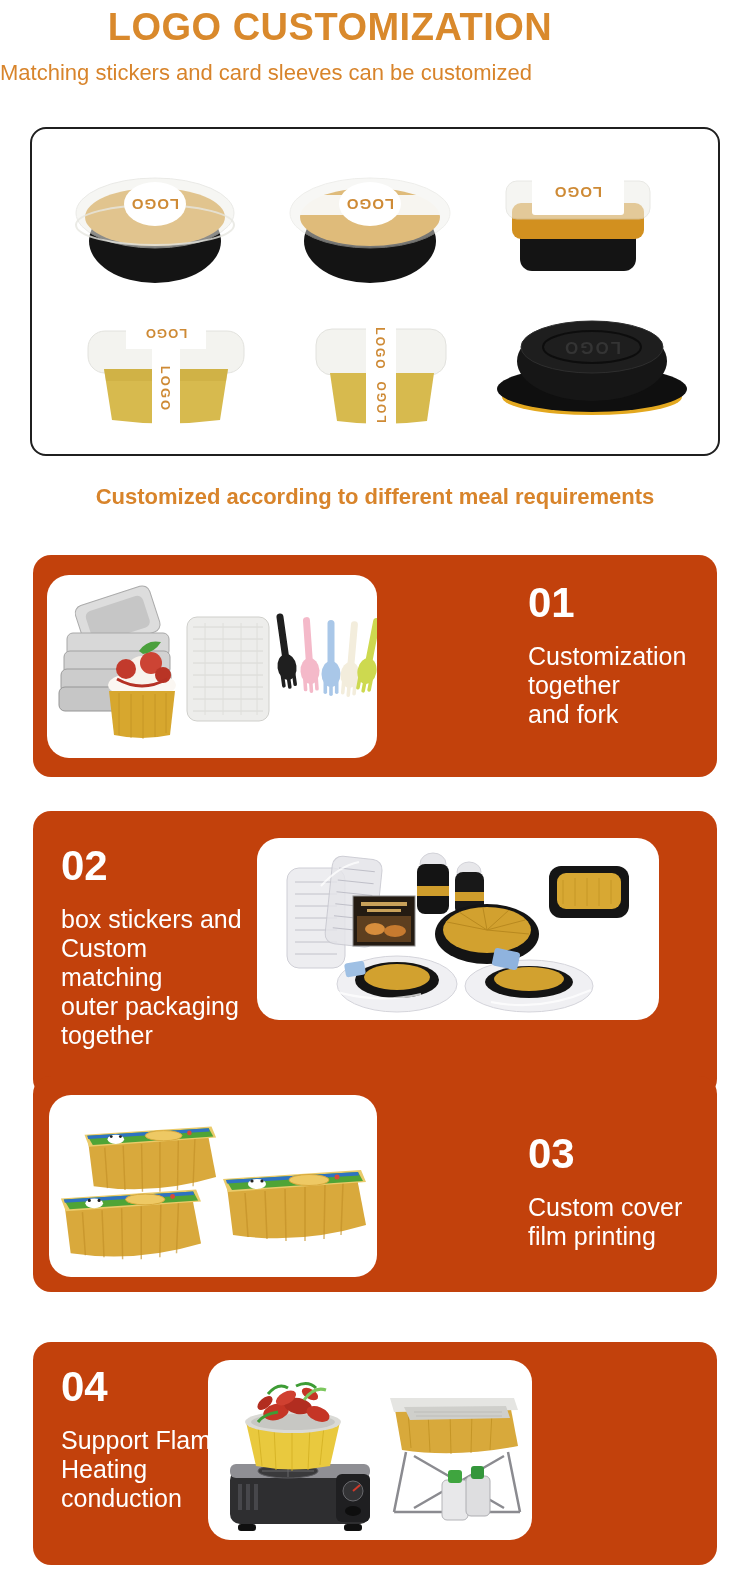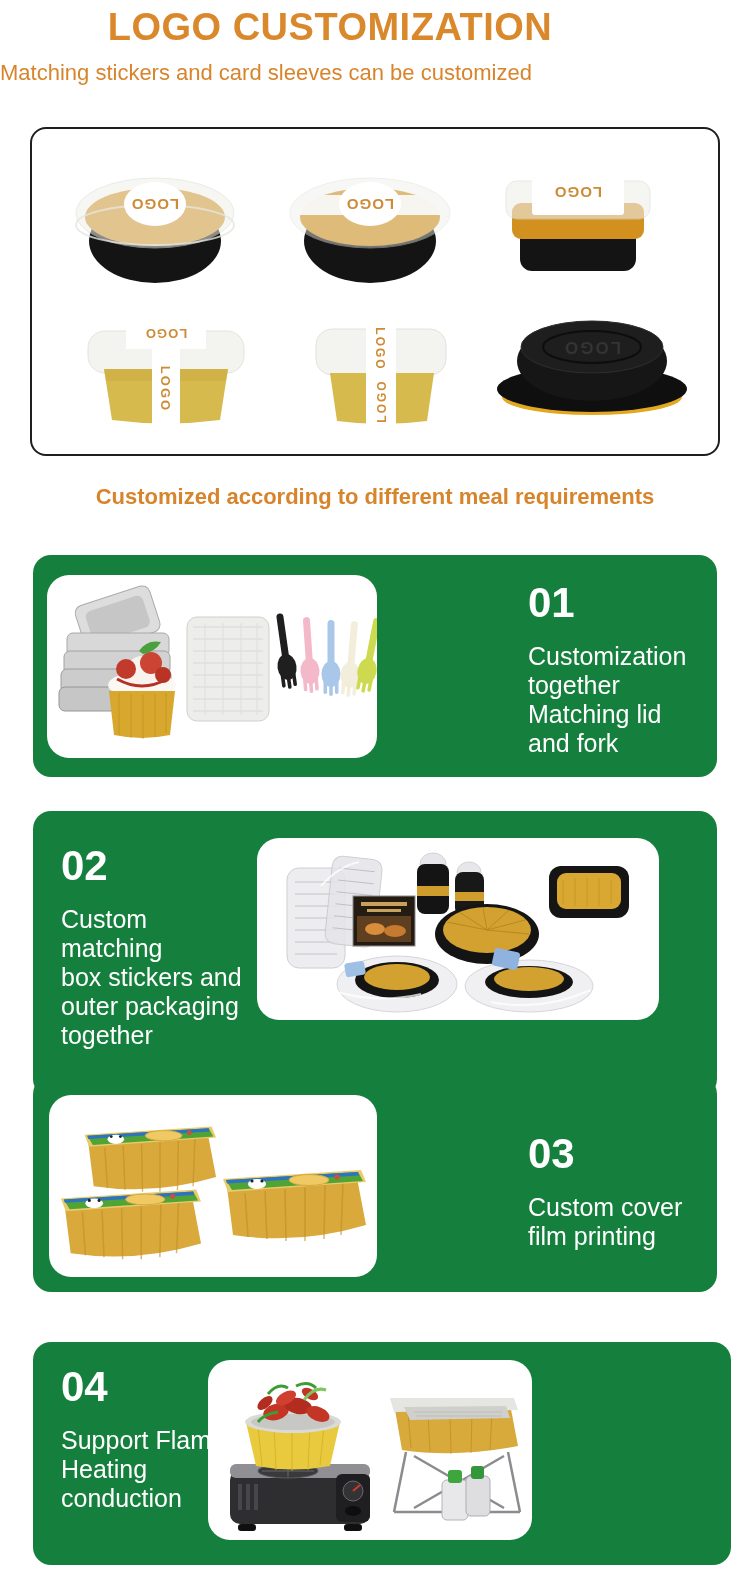--- a/index.html
+++ b/index.html
@@ -8,25 +8,25 @@
   .ttl{position:absolute;top:6px;left:0;width:660px;text-align:center;
        font-size:38px;font-weight:bold;letter-spacing:.5px;color:#D9892C;}
   .sub{position:absolute;top:60px;left:0;width:750px;
        font-size:22px;font-weight:normal;color:#D8842B;}
   .mid{position:absolute;top:484px;left:0;width:750px;text-align:center;
        font-size:22px;font-weight:bold;color:#D8842B;}
   .lbox{position:absolute;left:30px;top:127px;width:686px;height:325px;
         border:2px solid #1F1F1F;border-radius:16px;background:#fff;}
   .prod{position:absolute;}
   .prod svg{display:block;}
-  .panel{position:absolute;left:33px;width:684px;background:#15803d;border-radius:18px;}
+  .panel{position:absolute;left:33px;width:684px;background:#c2410c;border-radius:18px;}
   .p1{top:555px;height:222px;}
   .p2{top:811px;height:286px;}
   .p3{top:1076px;height:216px;}
-  .p4{top:1342px;height:223px;padding-left:14px;}
+  .p4{top:1342px;height:223px;}
   .card{position:absolute;background:#ffffff;border-radius:22px;overflow:hidden;}
   .card svg{display:block;}
   .c1{left:14px;top:20px;width:330px;height:183px;}
   .c2{left:224px;top:27px;width:402px;height:182px;}
   .c3{left:16px;top:19px;width:328px;height:182px;}
   .c4{left:175px;top:18px;width:324px;height:180px;}
   .stext{position:absolute;width:185px;color:#ffffff;}
   .t1{left:495px;top:25px;}
   .t2{left:28px;top:32px;}
   .t3{left:495px;top:55px;}
@@ -177,30 +177,29 @@
             <rect x="3.9" y="6" width="3.6" height="14" rx="1.8" fill="#CDD94F"></rect>
             <ellipse cx="0" cy="0" rx="9.5" ry="13" fill="#CDD94F"></ellipse>
           </g>
         </g>
       </svg>
     </div>
     <div class="stext t1">
       <div class="snum">01</div>
       <div class="sline">Customization</div>
       <div class="sline">together</div>
-      <div class="sline">Matching lid</div>
       <div class="sline">and fork</div>
     </div>
   </div>
 
   <div class="panel p2">
     <div class="stext t2">
       <div class="snum">02</div>
+      <div class="sline">box stickers and</div>
       <div class="sline">Custom matching</div>
-      <div class="sline">box stickers and</div>
       <div class="sline">outer packaging</div>
       <div class="sline">together</div>
     </div>
     <div class="card c2">
       <svg width="402" height="182" viewBox="0 0 402 182">
         <g>
           <rect x="30" y="30" width="58" height="100" rx="12" fill="#EAEAEE" opacity="0.85" stroke="#C6C6CE"></rect>
           <path d="M38 44 h42 M38 56 h42 M38 68 h42 M38 80 h42 M38 92 h42 M38 104 h42 M38 116 h42" stroke="#C2C2CA" fill="none"></path>
           <g transform="rotate(6 100 60)">
             <rect x="72" y="20" width="50" height="88" rx="10" fill="#E4E4E9" opacity="0.85" stroke="#C6C6CE"></rect>

